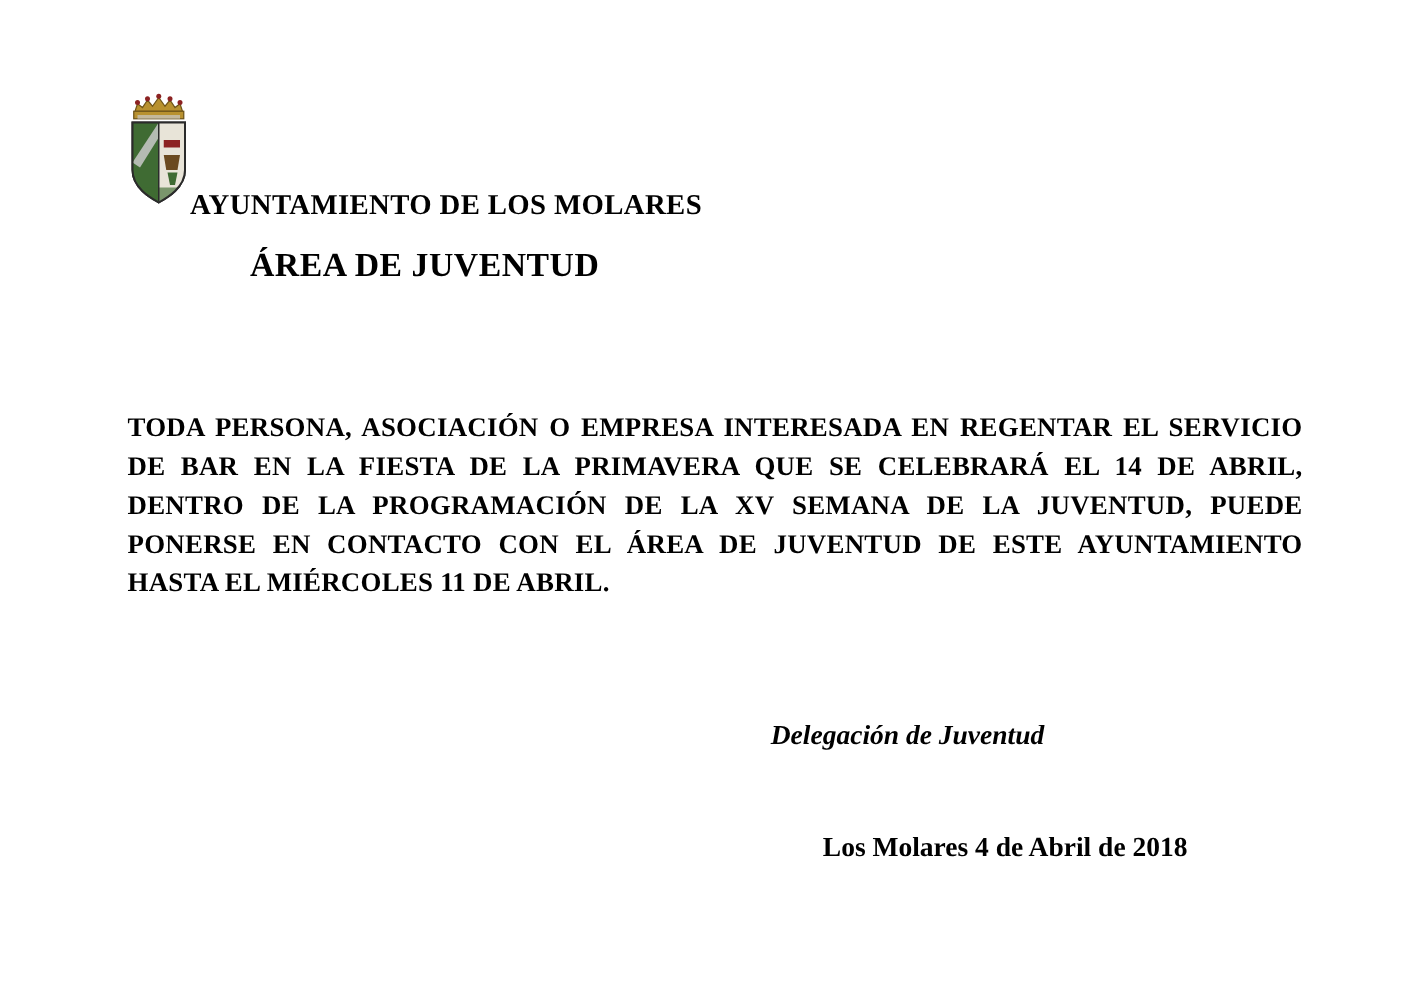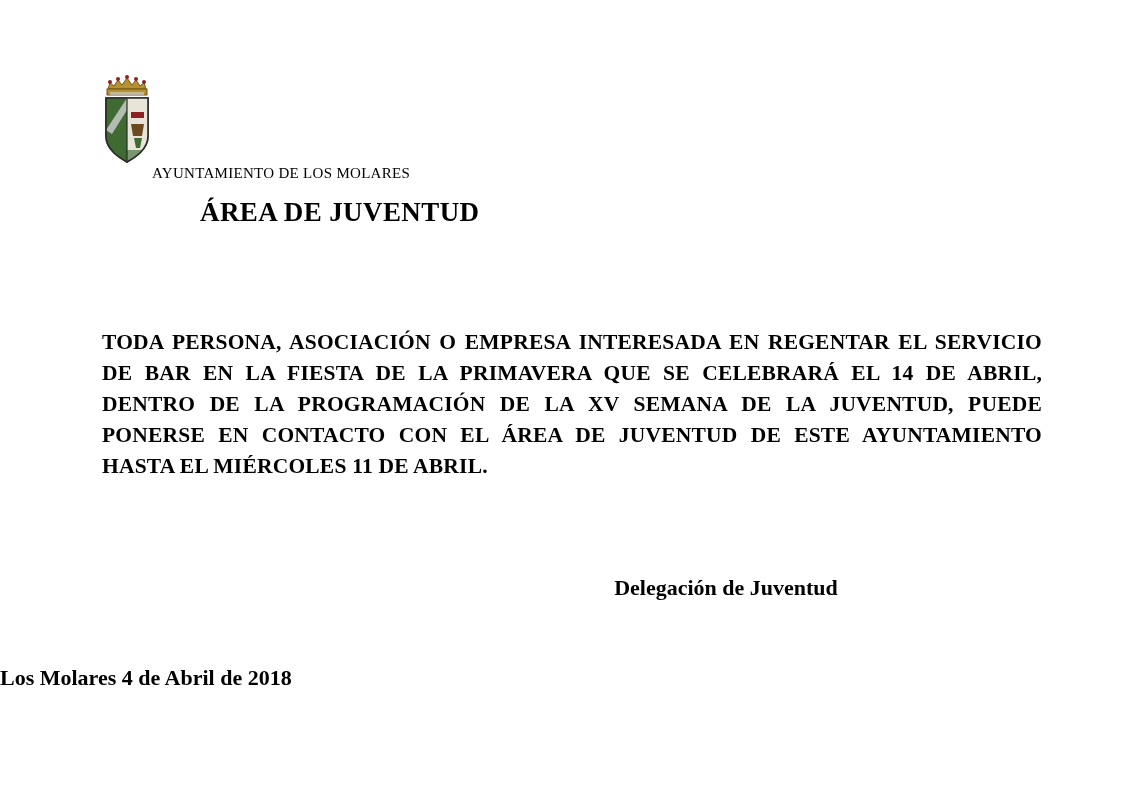--- a/index.html
+++ b/index.html
@@ -36,23 +36,23 @@
     position: absolute;
     left: 6px;
     top: 0;
     width: 58px;
     height: 92px;
   }
 
   .org-title {
     position: absolute;
     left: 60px;
-    top: 93px;
-    font-size: 15px;
-    font-weight: normal;
+    top: 79px;
+    font-size: 23px;
+    font-weight: bold;
     letter-spacing: 0.3px;
     white-space: nowrap;
   }
 
   .area-title {
     position: absolute;
     left: 200px;
     top: 197px;
     font-size: 27px;
     font-weight: bold;
@@ -87,28 +87,29 @@
   .signature {
     position: absolute;
     left: 0;
     top: 575px;
     width: 1122px;
     text-align: center;
     padding-left: 330px;
     box-sizing: border-box;
     font-size: 22px;
     font-weight: bold;
+    font-style: italic;
   }
 
   .place-date {
     position: absolute;
     left: 0;
     top: 665px;
     width: 950px;
-    text-align: left;
+    text-align: right;
     font-size: 22px;
     font-weight: bold;
   }
 </style>
 </head>
 <body>
 
 <div class="page">
 
   <div class="header-row">

